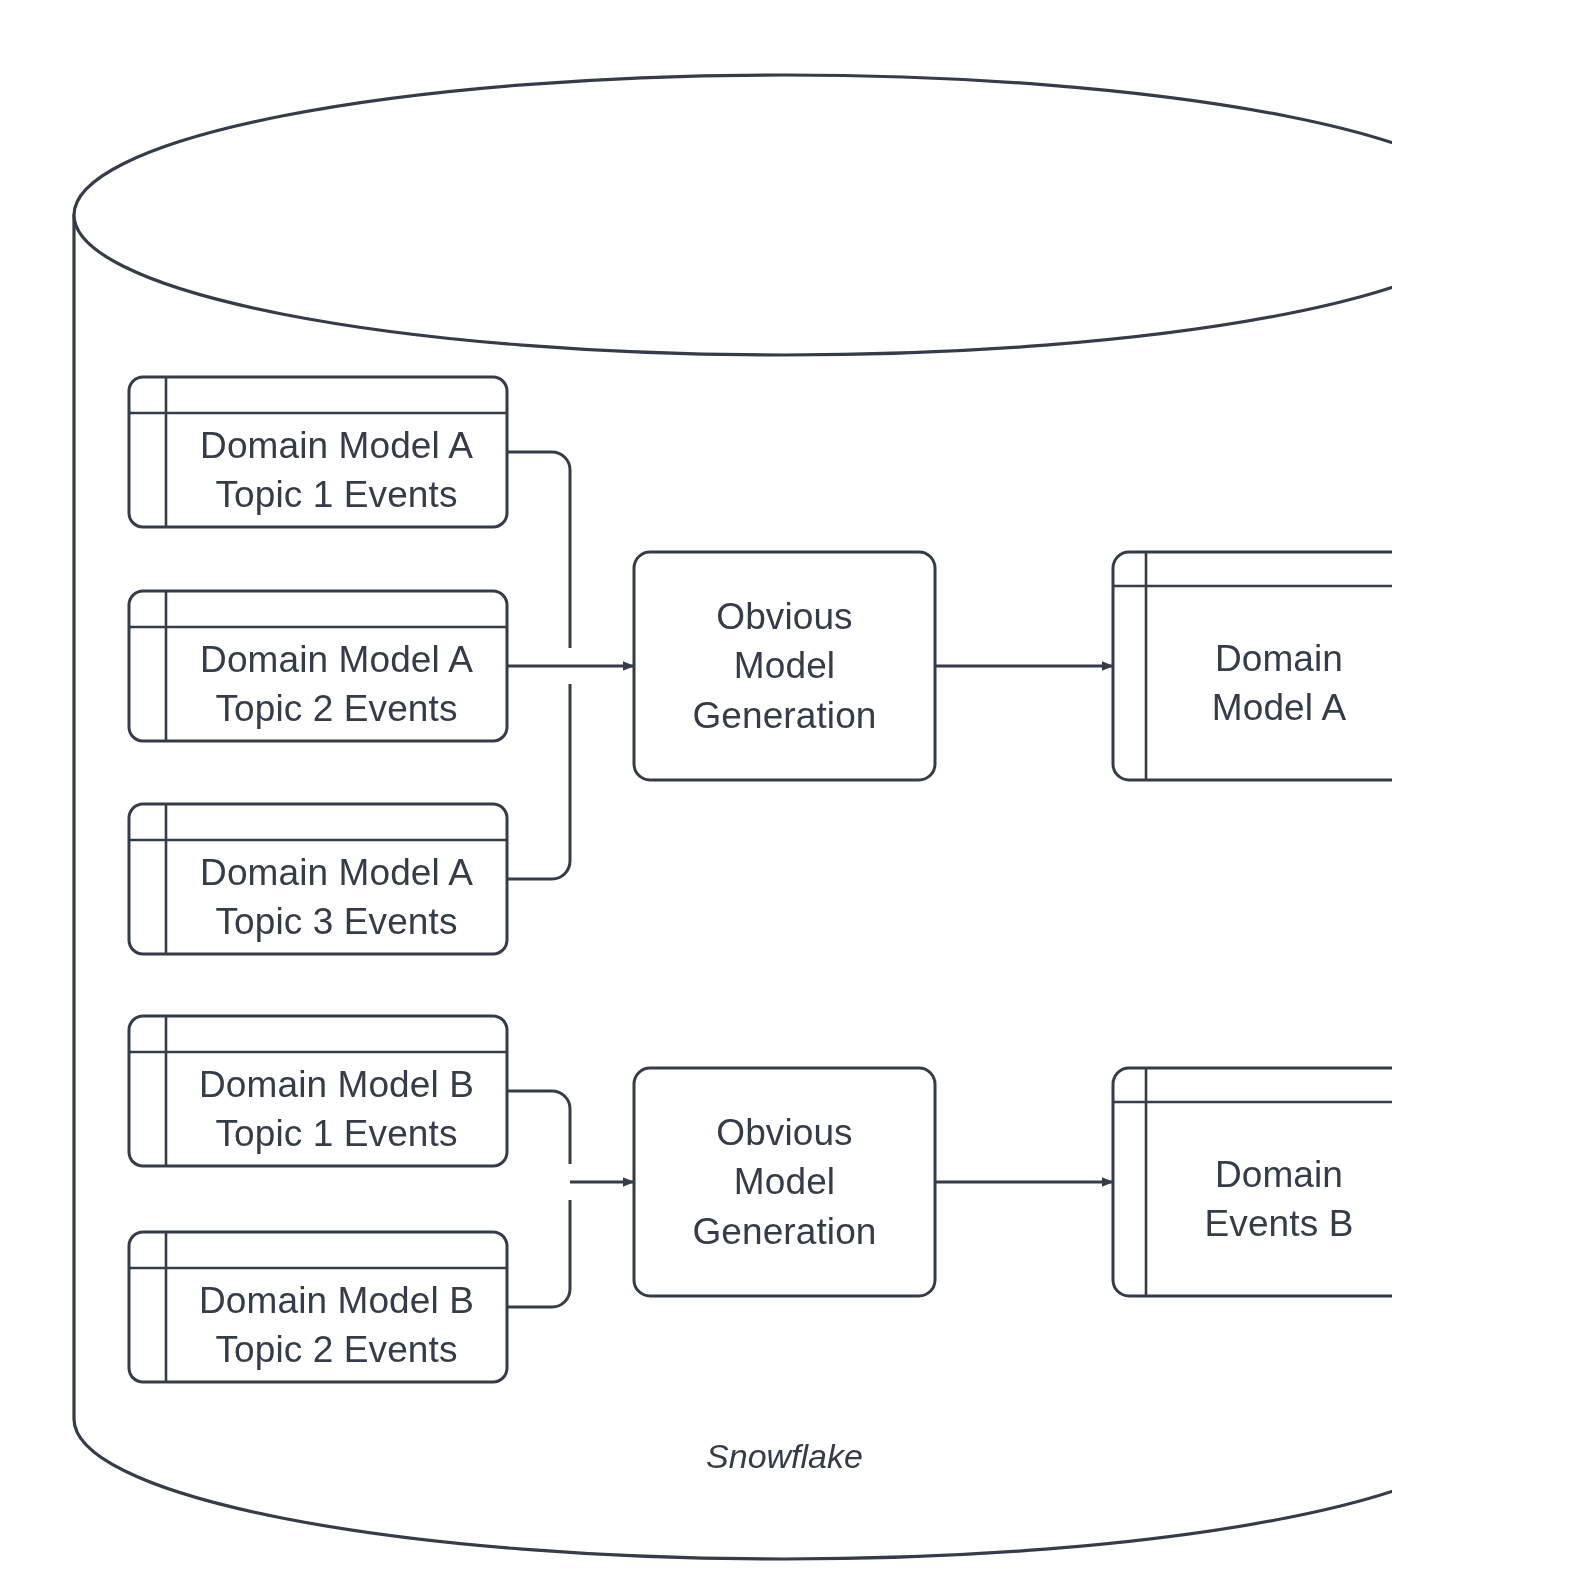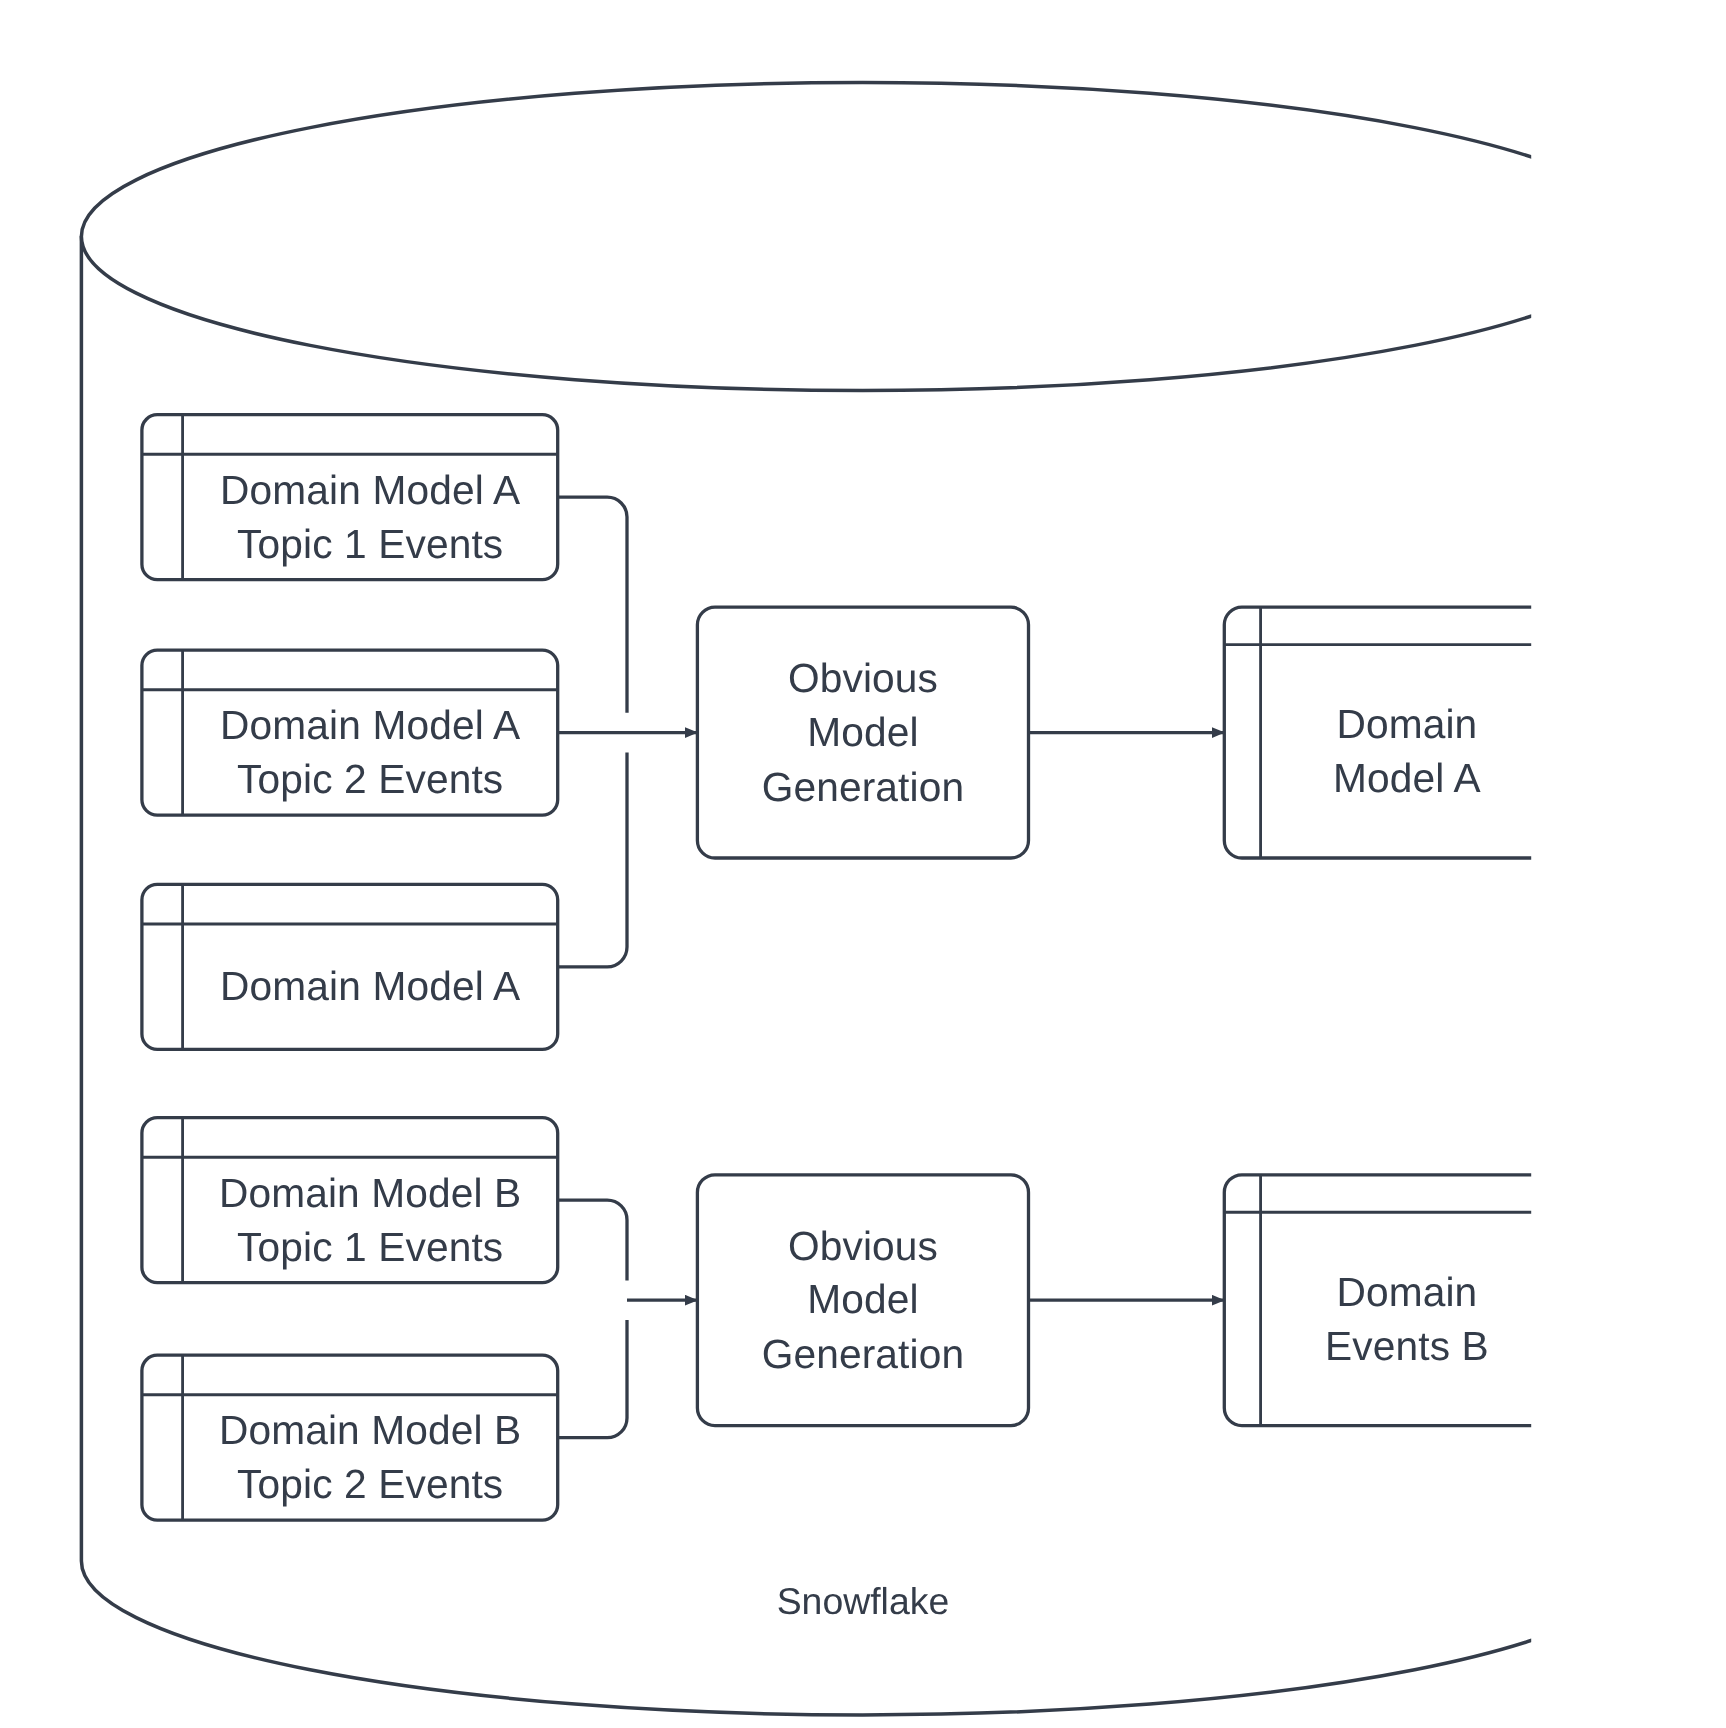--- a/index.html
+++ b/index.html
@@ -40,20 +40,21 @@
   }
   .node-label span {
     display: block;
   }
   .cyl-label {
     position: absolute;
     color: #343c49;
     font-size: 34px;
     text-align: center;
     white-space: nowrap;
+    font-style: italic;
   }
 </style>
 </head>
 <body>
 
 <div id="canvas">
 
   <svg id="diagram-svg" viewBox="0 0 1569 1571">
     <defs>
       <marker id="arrowhead" markerWidth="12" markerHeight="10" refX="11.5" refY="5" orient="auto" markerUnits="userSpaceOnUse">
@@ -145,20 +146,21 @@
     <span>Topic 1 Events</span>
   </div>
 
   <div class="node-label" style="left:166px; top:627px; width:341px; height:114px;">
     <span>Domain Model A</span>
     <span>Topic 2 Events</span>
   </div>
 
   <div class="node-label" style="left:166px; top:840px; width:341px; height:114px;">
     <span>Domain Model A</span>
+    <span>Topic 3 Events</span>
   </div>
 
   <div class="node-label" style="left:166px; top:1052px; width:341px; height:114px;">
     <span>Domain Model B</span>
     <span>Topic 1 Events</span>
   </div>
 
   <div class="node-label" style="left:166px; top:1268px; width:341px; height:114px;">
     <span>Domain Model B</span>
     <span>Topic 2 Events</span>

